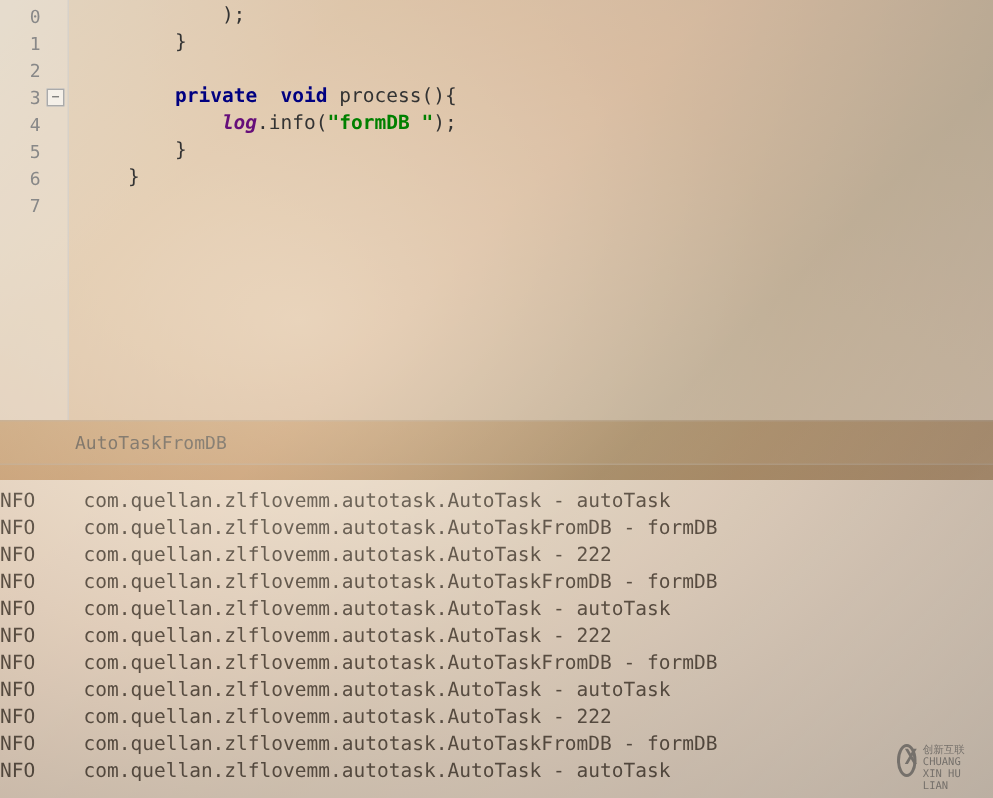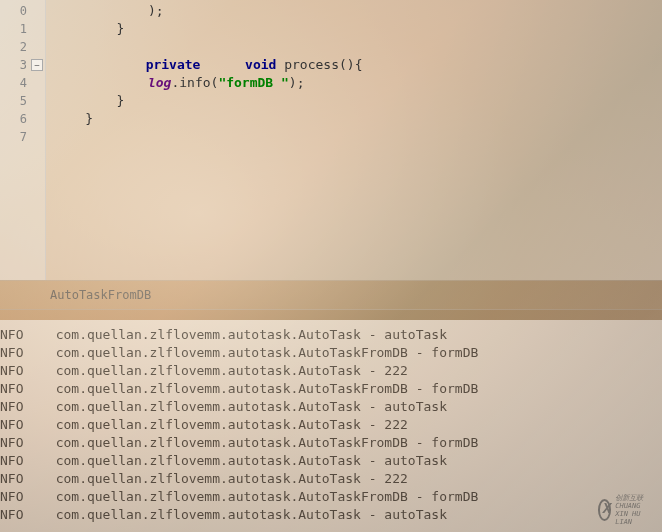--- a/index.html
+++ b/index.html
@@ -56,21 +56,21 @@
       padding-top: 2px;
       padding-left: 8px;
       position: relative;
     }
     .code-line {
       height: 18px;
       line-height: 18px;
       white-space: pre;
       color: #333;
     }
-    .kw { color: #000080; font-weight: bold; margin-left: 29px; }
+    .kw { color: #000080; font-weight: bold; }
     .fld { color: #660E7A; font-weight: bold; font-style: italic; text-align: right; }
     .str { color: #008000; font-weight: bold; }
     .tab-bar {
       height: 30px;
       display: flex;
       align-items: center;
       padding-left: 50px;
       background: rgba(210,200,180,0.35);
       border-top: 1px solid rgba(180,180,180,0.4);
       border-bottom: 1px solid rgba(180,180,180,0.4);
@@ -98,23 +98,21 @@
     }
     .log-level { display: inline-block; width: 40px; }
     .watermark {
       position: absolute;
       right: 8px;
       bottom: 8px;
       width: 56px;
       height: 28px;
       opacity: 0.6;
       display: flex;
-      align-items: center;
       gap: 4px;
-      font-style: italic;
     }
     .wm-circle {
       width: 22px; height: 22px;
       border: 2px solid #444;
       border-radius: 50%;
       position: relative;
     }
     .wm-circle::before {
       content: "X";
       position: absolute;

